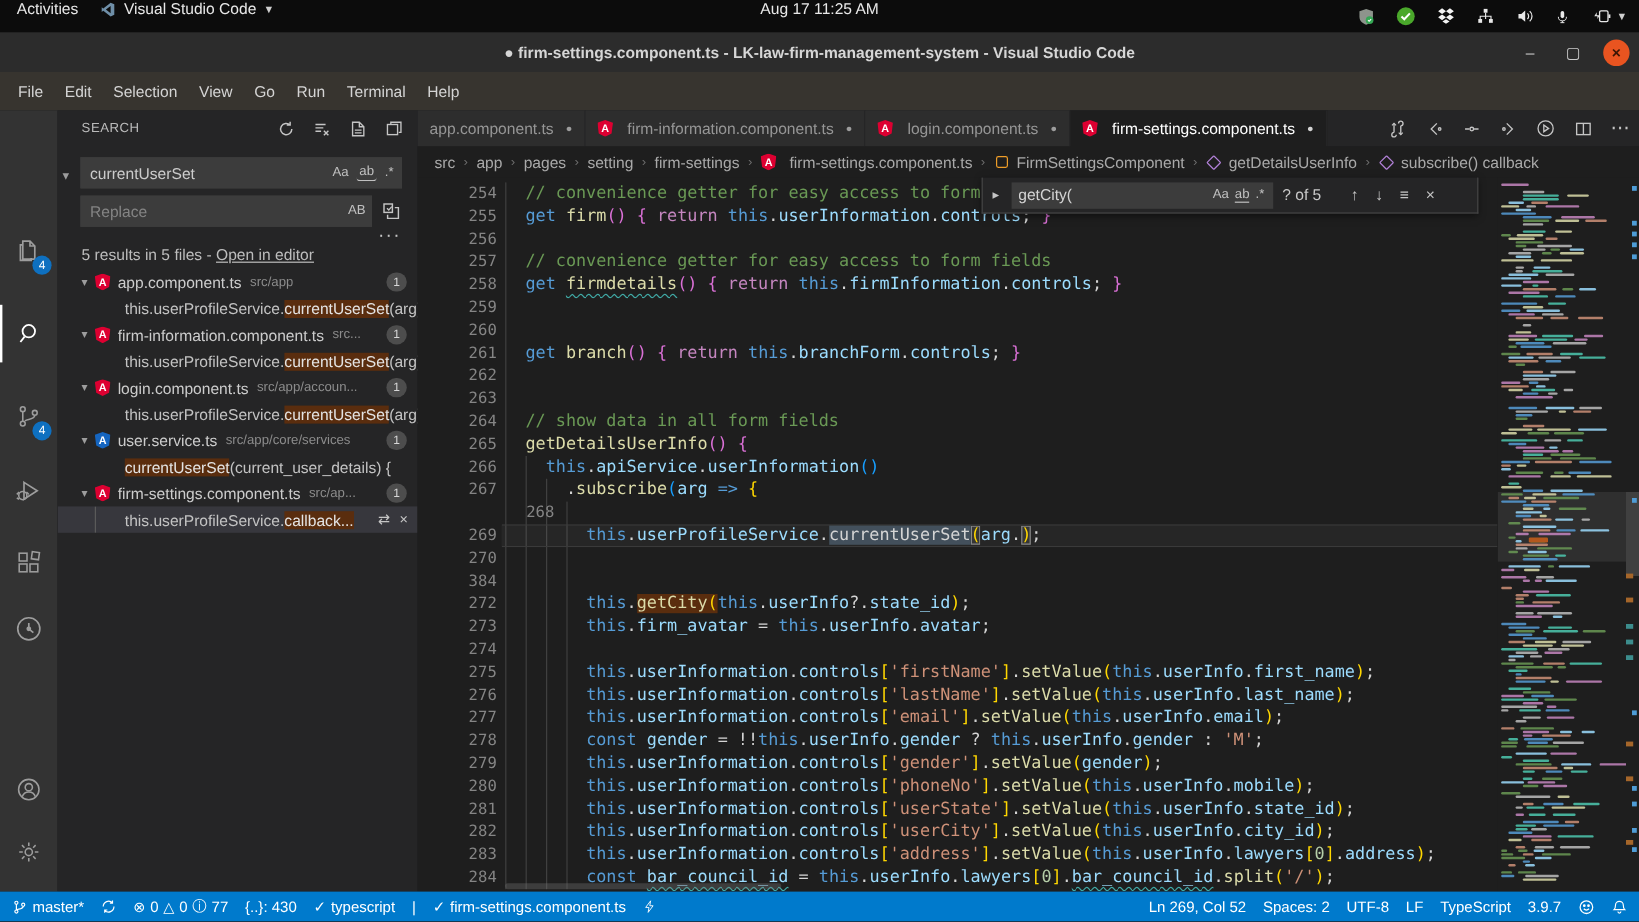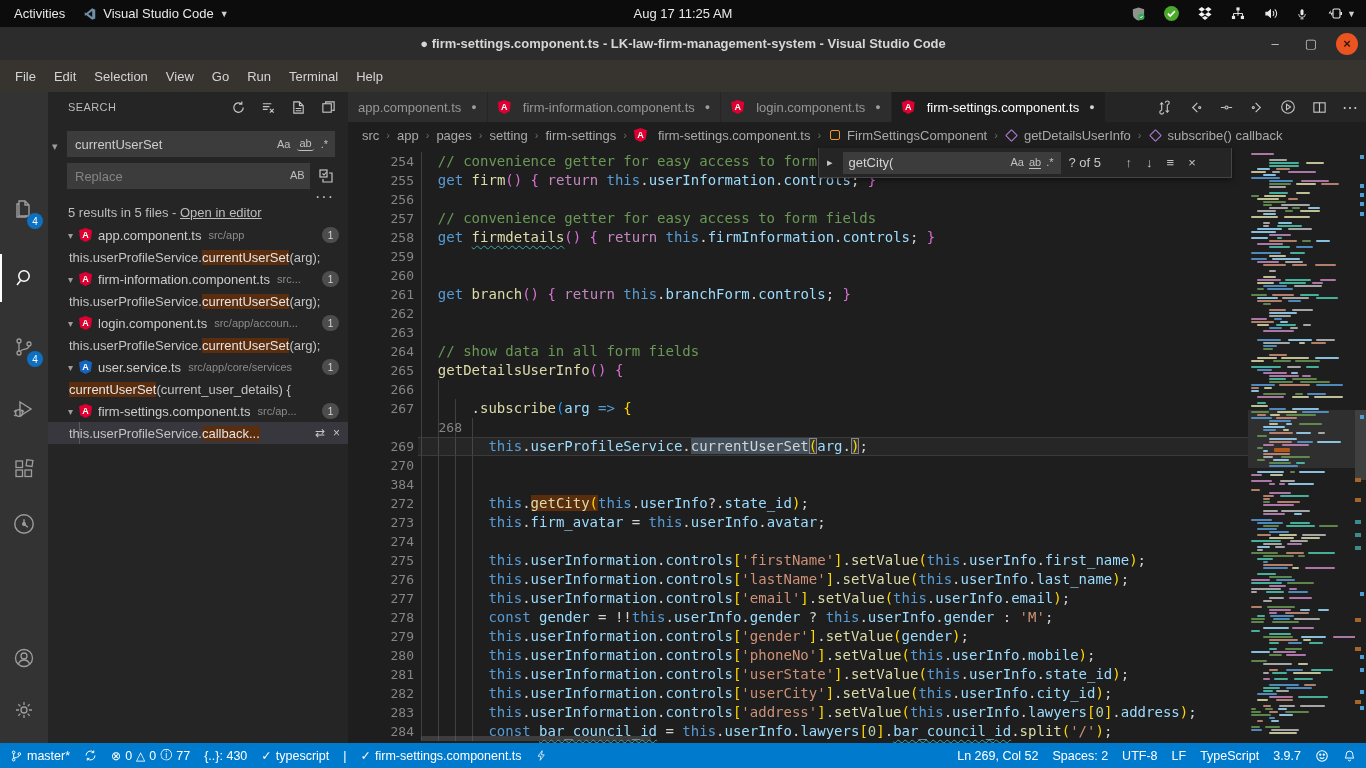--- a/index.html
+++ b/index.html
@@ -3,21 +3,21 @@
 <meta charset="utf-8">
 <style>
   *{margin:0;padding:0;box-sizing:border-box;}
   html,body{width:1366px;height:768px;overflow:hidden;background:#1e1e1e;
     font-family:"Liberation Sans",sans-serif;-webkit-font-smoothing:antialiased;}
   #app{position:relative;width:1366px;height:768px;}
   .abs{position:absolute;}
 
   
   #desktopbar{left:0;top:0;width:1366px;height:27px;background:#0c0c0c;color:#e8e8e8;
-    font-size:13px;display:flex;align-items:center;}
+    font-size:13px;display:flex;align-items:flex-start;}
   #desktopbar .dleft{display:flex;align-items:center;gap:18px;padding-left:14px;}
   #clock{position:absolute;left:0;right:0;text-align:center;pointer-events:none;}
   .tray{position:absolute;right:10px;top:0;height:27px;display:flex;align-items:center;gap:17px;}
   .tray svg{display:block;}
   .appmenu{display:flex;align-items:center;gap:6px;}
   .caret{font-size:9px;color:#cfcfcf;}
 
   
   #titlebar{left:0;top:27px;width:1366px;height:33px;background:#2c2c2c;color:#d6d6d6;
     font-size:13px;font-weight:bold;display:flex;align-items:center;justify-content:center;}
@@ -54,21 +54,21 @@
   .inopt.u{border-bottom:1px solid #c0c0c0;}
   #summary{position:absolute;left:20px;top:113px;font-size:13px;color:#bdbdbd;}
   #summary a{color:#bdbdbd;text-decoration:underline;}
   #results{position:absolute;left:0;top:132px;width:300px;}
   .rrow{position:relative;height:22px;display:flex;align-items:center;font-size:13px;white-space:nowrap;overflow:hidden;}
   .rrow .chev{color:#9d9d9d;font-size:10px;margin:0 6px 0 20px;}
   .fname{color:#cccccc;margin-right:7px;}
   .fpath{color:#8c8c8c;font-size:11px;overflow:hidden;text-overflow:ellipsis;flex:0 1 auto;}
   .cbadge{position:absolute;right:9px;top:3px;width:17px;height:16px;border-radius:9px;background:#4d4d4d;
     color:#d7d7d7;font-size:10px;display:flex;align-items:center;justify-content:center;}
-  .mrow{padding-left:21px;color:#c3c3c3;}
+  .mrow{padding-left:56px;color:#c3c3c3;}
   .mrow .hit{background:#5a2d0e;color:#e4e4e4;}
   .mrow.sel{background:#37373d;}
   .mrow.sel::before{content:"";position:absolute;left:31px;top:0;bottom:0;width:1px;background:#5a5a5a;}
   .rowicons{position:absolute;right:8px;display:flex;gap:8px;color:#c5c5c5;font-size:12px;}
   .ngicon{width:13px;height:14px;margin-right:6px;flex:none;display:flex;align-items:center;justify-content:center;
     clip-path:polygon(50% 0,100% 16%,91% 80%,50% 100%,9% 80%,0 16%);color:#fff;font-size:9px;font-weight:bold;}
   .ng-red{background:#dd0031;}
   .ng-blue{background:#1565c0;}
 
   
@@ -522,20 +522,21 @@
         <div class="line" style="top: 194px;">
           <span class="num">264</span>
           <span class="txt"><span class="tk-cm">  // show data in all form fields</span></span>
         </div>
         <div class="line" style="top: 213px;">
           <span class="num">265</span>
           <span class="txt"><span class="tk-pl">  </span><span class="tk-fn">getDetailsUserInfo</span><span class="tk-b2">()</span><span class="tk-pl"> </span><span class="tk-b2">{</span></span>
         </div>
         <div class="line" style="top: 232px;">
           <span class="num">266</span>
+          <span class="txt"><span class="tk-pl">    </span><span class="tk-kw">this</span><span class="tk-pu">.</span><span class="tk-pr">apiService</span><span class="tk-pu">.</span><span class="tk-pr">userInformation</span><span class="tk-b3">()</span></span>
         </div>
         <div class="line" style="top: 251px;">
           <span class="num">267</span>
           <span class="txt"><span class="tk-pl">      </span><span class="tk-pu">.</span><span class="tk-fn">subscribe</span><span class="tk-b3">(</span><span class="tk-pr">arg</span><span class="tk-pl"> </span><span class="tk-kw">=&gt;</span><span class="tk-pl"> </span><span class="tk-b1">{</span></span>
         </div>
         <div class="line" style="top: 270px; margin-left: 48px;">
           <span class="num">268</span>
           <span class="txt"></span>
         </div>
         <div class="line cur" style="top: 289px;">

